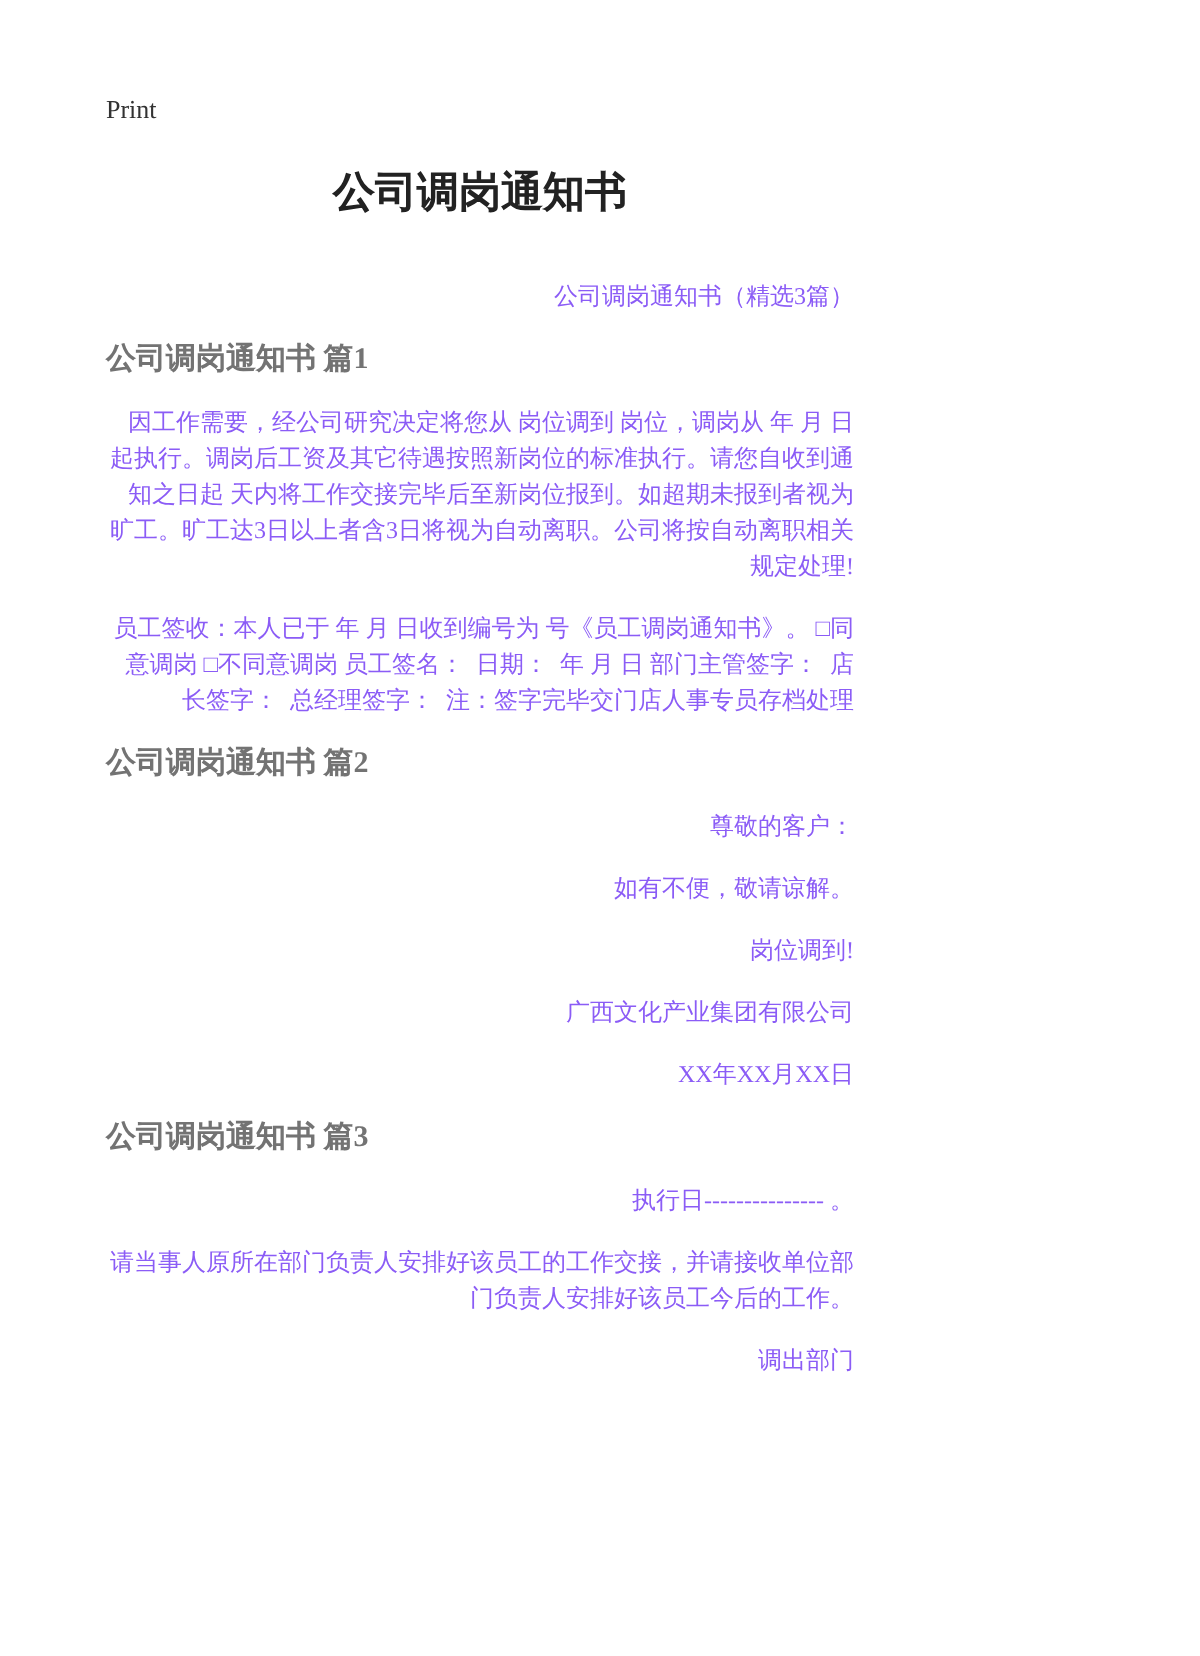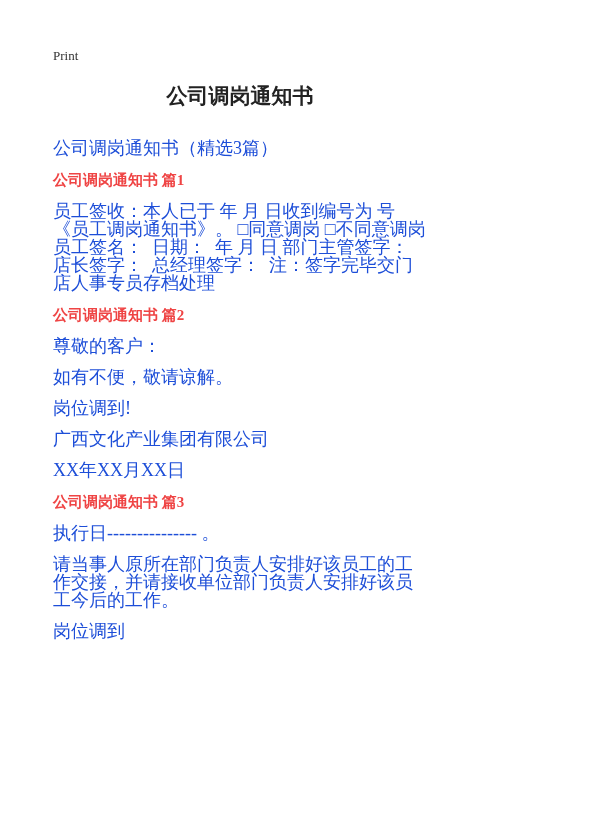--- a/index.html
+++ b/index.html
@@ -30,48 +30,50 @@
   }
   h1.doc-title {
     font-size: 21px;
     line-height: 25px;
     font-weight: bold;
     text-align: center;
     color: #222222;
     margin: 20px 0 30px 0;
   }
   p.para {
-    font-size: 18px;
+    font-size: 12px;
     line-height: 18px;
     margin: 13px 0;
     white-space: pre-wrap;
     word-break: break-all;
-    color: #1d4ed8;
+    color: #8b5cf6;
+    text-align: right;
   }
   h3.section-heading {
     font-size: 15px;
     line-height: 18px;
     font-weight: bold;
-    color: #ef4444;
+    color: #737373;
     margin: 14px 0 13px 0;
   }
 </style>
 </head>
 <body>
 
 <div class="page">
 
   <span class="print-link">Print</span>
 
   <h1 class="doc-title">公司调岗通知书</h1>
 
   <p class="para">公司调岗通知书（精选3篇）</p>
 
   <h3 class="section-heading">公司调岗通知书 篇1</h3>
 
+  <p class="para">因工作需要，经公司研究决定将您从 岗位调到 岗位，调岗从 年 月 日起执行。调岗后工资及其它待遇按照新岗位的标准执行。请您自收到通知之日起 天内将工作交接完毕后至新岗位报到。如超期未报到者视为旷工。旷工达3日以上者含3日将视为自动离职。公司将按自动离职相关规定处理!</p>
 
   <p class="para">员工签收：本人已于 年 月 日收到编号为 号《员工调岗通知书》。 □同意调岗 □不同意调岗 员工签名：  日期：  年 月 日 部门主管签字：  店长签字：  总经理签字：  注：签字完毕交门店人事专员存档处理</p>
 
   <h3 class="section-heading">公司调岗通知书 篇2</h3>
 
   <p class="para">尊敬的客户：</p>
 
 
   <p class="para">如有不便，敬请谅解。</p>
 
@@ -82,15 +84,15 @@
   <p class="para">XX年XX月XX日</p>
 
   <h3 class="section-heading">公司调岗通知书 篇3</h3>
 
 
 
   <p class="para">执行日--------------- 。</p>
 
   <p class="para">请当事人原所在部门负责人安排好该员工的工作交接，并请接收单位部门负责人安排好该员工今后的工作。</p>
 
-  <p class="para">岗位调到</p>
+  <p class="para">调出部门</p>
 
 </div>
 
 </body></html>

